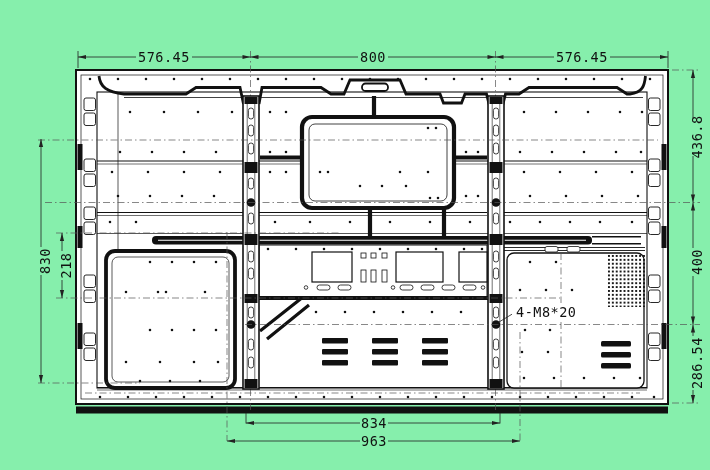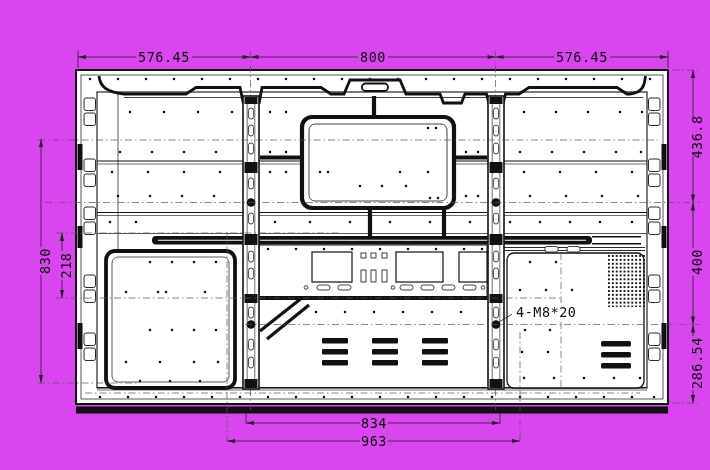--- a/index.html
+++ b/index.html
@@ -1,16 +1,16 @@
 <!DOCTYPE html>
 <html><head>
 <meta charset="utf-8">
 <style>
   html,body{margin:0;padding:0;background:#fff;}
-  .stage{position:relative;width:710px;height:470px;background:#d946ef;overflow:hidden;
+  .stage{position:relative;width:710px;height:470px;background:#86efac;overflow:hidden;
          font-family:"DejaVu Sans Mono","Liberation Mono",monospace;}
   svg{position:absolute;left:0;top:0;}
   .dim-text{font-family:"DejaVu Sans Mono","Liberation Mono",monospace;}
   .speaker-dots{position:absolute;left:607px;top:254px;width:39px;height:53px;
      background-image:radial-gradient(circle,#1a1a1a 0.9px,transparent 1.15px);
      background-size:3.9px 3.9px;}
 </style>
 </head>
 <body>
 

